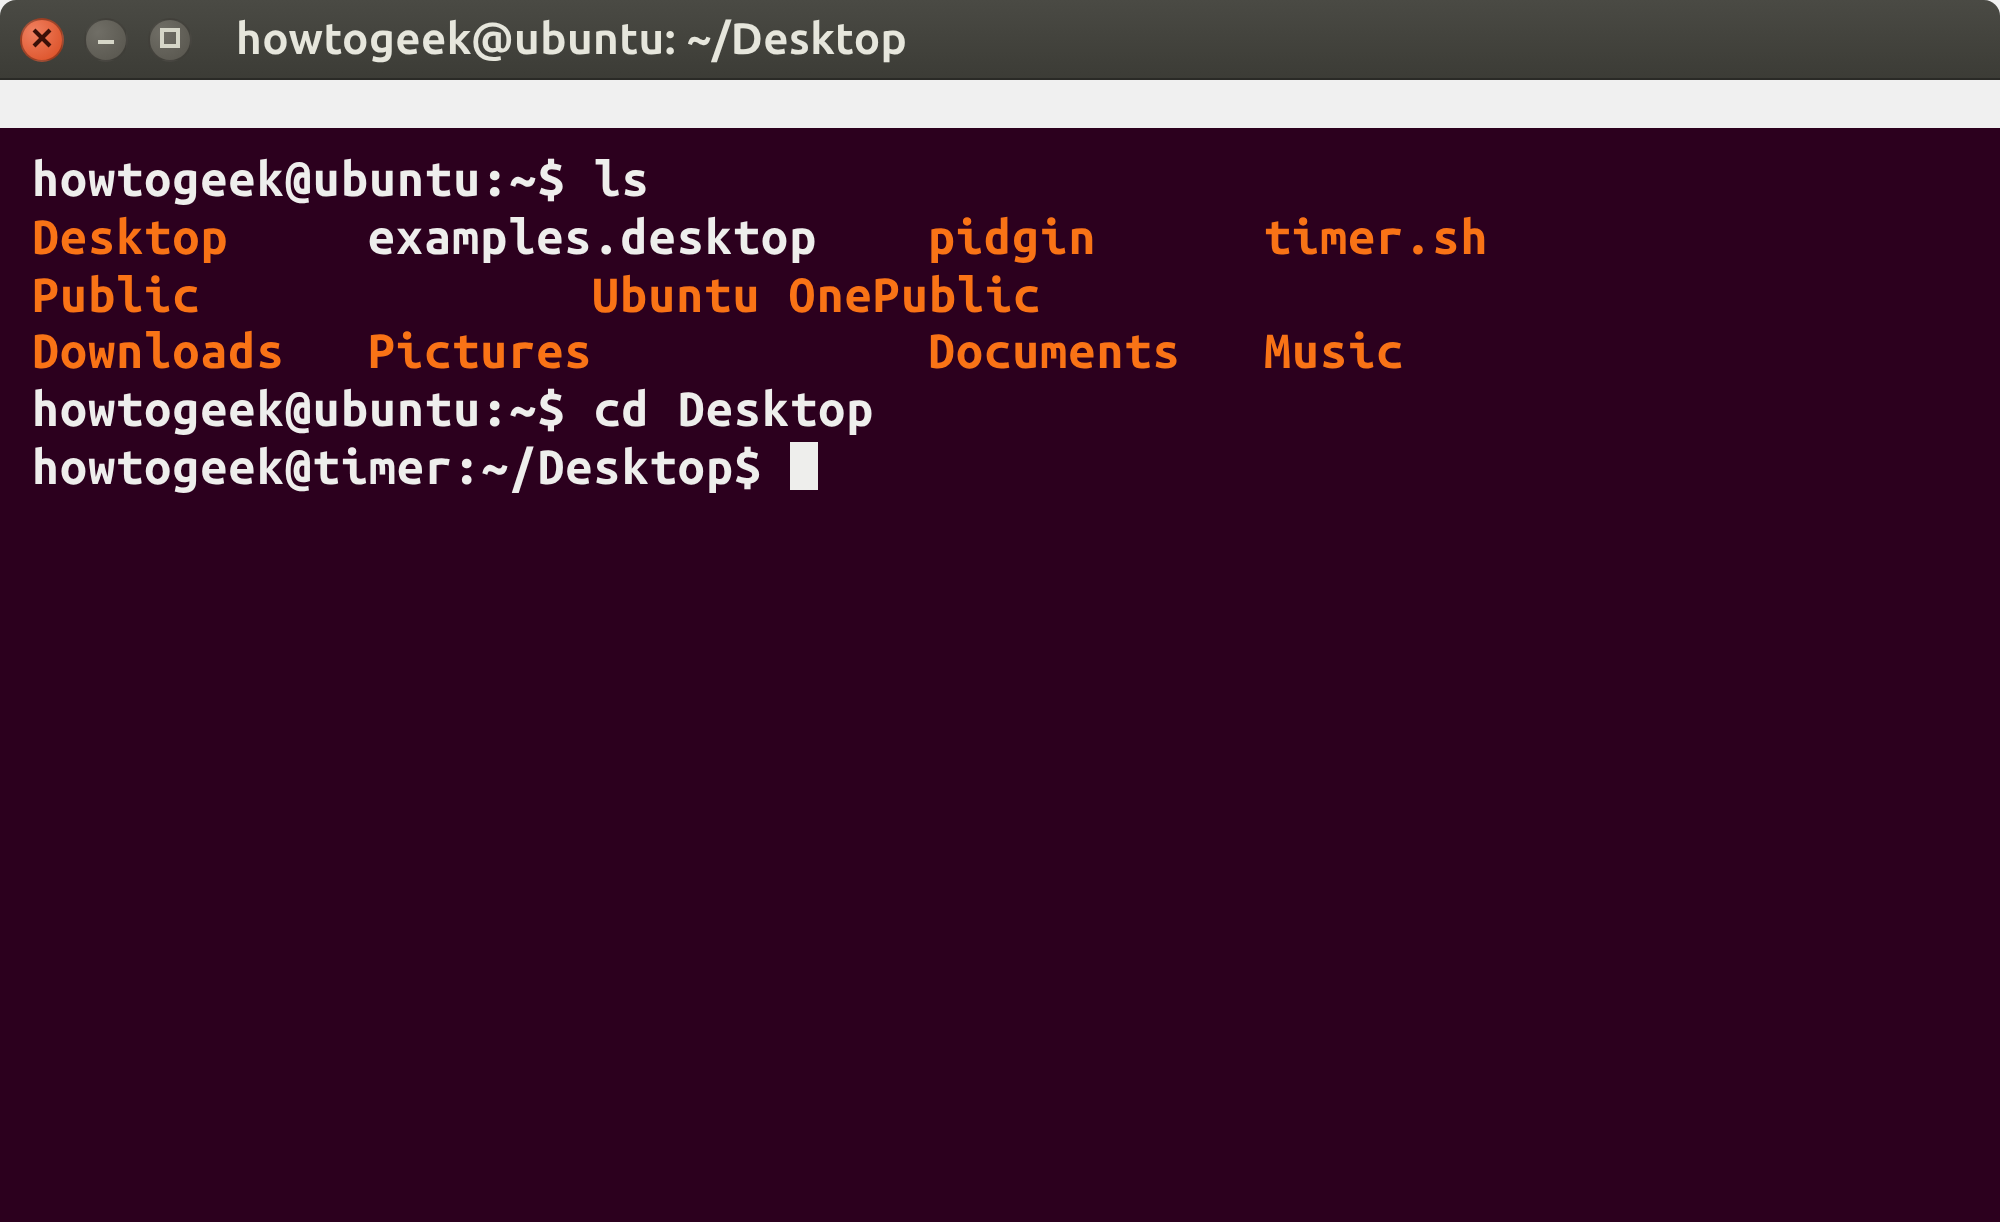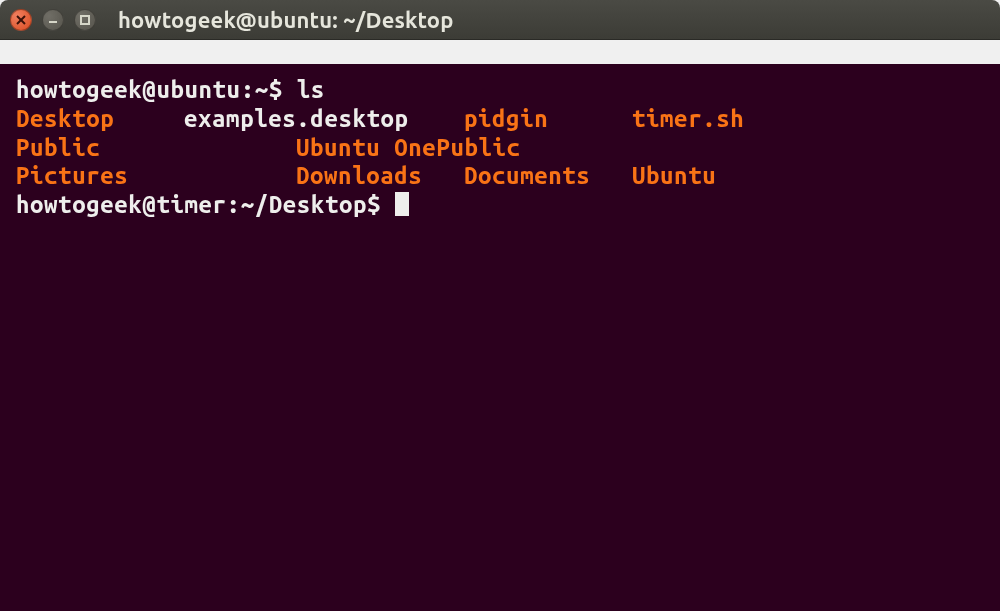--- a/index.html
+++ b/index.html
@@ -143,22 +143,23 @@
       <span class="plain col2">examples.desktop</span>
       <span class="dir col3">pidgin</span>
       <span class="exe col4">timer.sh</span>
     </div>
     <div class="term-line ls-row">
       <span class="dir col2">Public</span>
       <span class="dir col4">Ubuntu One</span>
       <span class="dir col3">Public</span>
     </div>
     <div class="term-line ls-row">
+      <span class="dir col1">Downloads</span>
       <span class="dir col2">Pictures</span>
-      <span class="dir col1">Downloads</span>
       <span class="dir col3">Documents</span>
-      <span class="dir col4">Ubuntu</span>
+      <span class="dir col4">Music</span>
     </div>
 
+    <div class="term-line"><span class="plain">howtogeek@ubuntu:~$ </span><span class="plain">cd Desktop</span></div>
 
     <div class="term-line"><span class="plain">howtogeek@timer:~/Desktop$ </span><span class="cursor"></span></div>
   </div>
 </div>
 
 </body></html>

